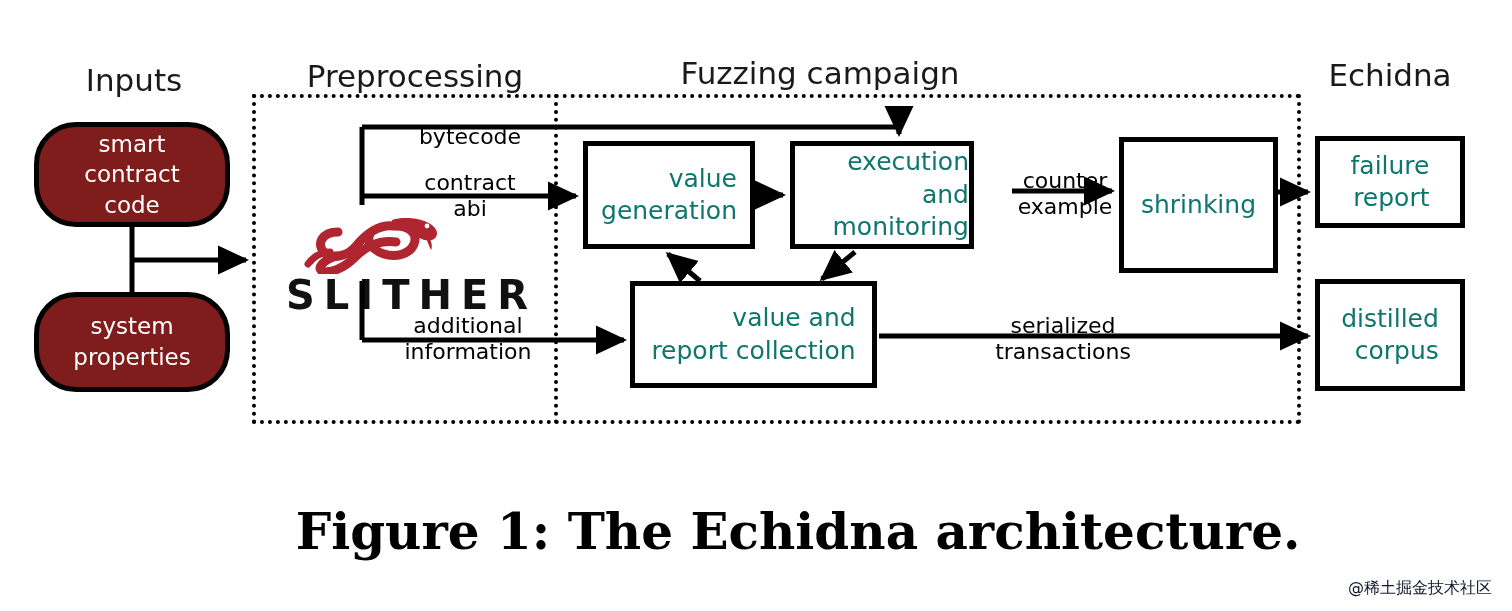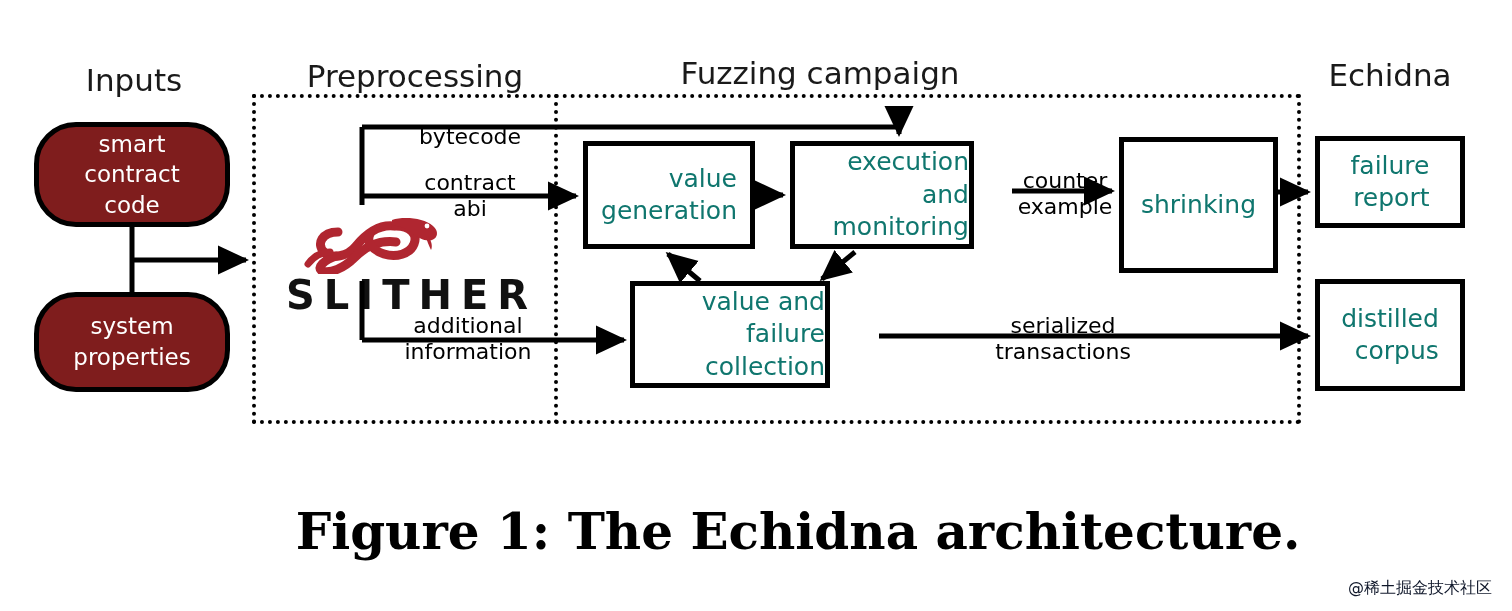--- a/index.html
+++ b/index.html
@@ -178,24 +178,24 @@
       <div>monitoring</div>
     </div>
   </div>
 
   <div class="abs proc-node" style="left:1119px; top:137px; width:159px; height:136px;">
     <div>
       <div>shrinking</div>
     </div>
   </div>
 
-  <div class="abs proc-node" style="left:630px; top:281px; width:200px; height:107px;">
+  <div class="abs proc-node" style="left:630px; top:281px; width:247px; height:107px;">
     <div>
       <div>value and</div>
-      <div>failure collection</div>
+      <div>report collection</div>
     </div>
   </div>
 
   <div class="abs proc-node" style="left:1315px; top:136px; width:150px; height:92px;">
     <div>
       <div>failure</div>
       <div>report</div>
     </div>
   </div>
 

